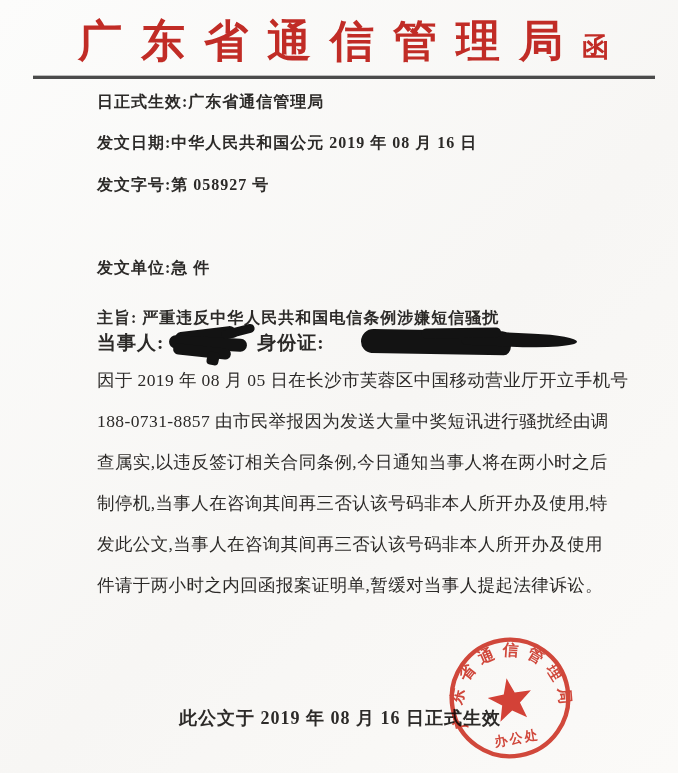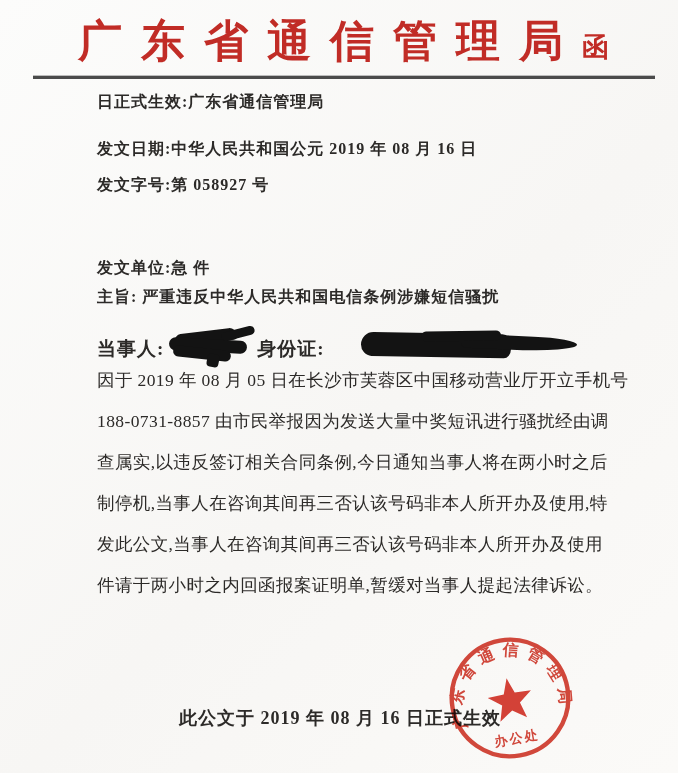--- a/index.html
+++ b/index.html
@@ -9,23 +9,23 @@
     font-family:"Liberation Serif","DejaVu Serif",serif;
     color:#2c2a28;overflow:hidden;
   }
   
   .doc-header{position:absolute;top:12px;left:78px;white-space:nowrap;color:#c12c26;}
   .doc-header .title{font-size:44px;font-weight:bold;letter-spacing:19px;}
   .doc-header .suffix{font-size:27px;font-weight:bold;letter-spacing:0;margin-left:0px;}
   .divider{position:absolute;top:76px;left:33px;width:622px;height:3px;background:#4b4b4b;box-shadow:0 -1px 0 #bdbdbd;}
   
   .field{position:absolute;left:97px;font-size:16px;font-weight:bold;letter-spacing:1px;white-space:pre;}
-  .f0{top:92px}.f1{top:139px}.f2{top:175px}.f3{top:216px}.f4{top:258px}.f5{top:287px}
+  .f0{top:92px}.f1{top:133px}.f2{top:175px}.f3{top:216px}.f4{top:258px}.f5{top:308px}
   
-  .party{position:absolute;left:97px;top:324px;height:38px;display:flex;align-items:flex-end;font-size:19px;font-weight:bold;letter-spacing:1px;}
+  .party{position:absolute;left:97px;top:324px;height:38px;display:flex;align-items:center;font-size:19px;font-weight:bold;letter-spacing:1px;}
   .blob{position:relative;display:inline-block;}
   .blob i{position:absolute;background:#131313;display:block;}
   .blob1{width:88px;height:34px;margin-left:5px;}
   .blob1 .s1{left:6px;top:3px;width:62px;height:12px;border-radius:8px 10px 5px 8px;transform:rotate(-7deg);}
   .blob1 .s2{left:0px;top:11px;width:78px;height:13px;border-radius:7px;transform:rotate(3deg);}
   .blob1 .s3{left:4px;top:20px;width:58px;height:11px;border-radius:6px;transform:rotate(6deg);}
   .blob1 .s4{left:52px;top:1px;width:34px;height:9px;border-radius:5px;transform:rotate(-14deg);}
   .blob1 .s5{left:38px;top:26px;width:12px;height:13px;border-radius:4px;transform:rotate(12deg);}
   .blob2{width:216px;height:32px;margin-left:36px;}
   .blob2 .b1{left:0;top:3px;width:150px;height:24px;border-radius:14px 10px 8px 12px / 14px 12px 10px 13px;transform:rotate(1deg);}

